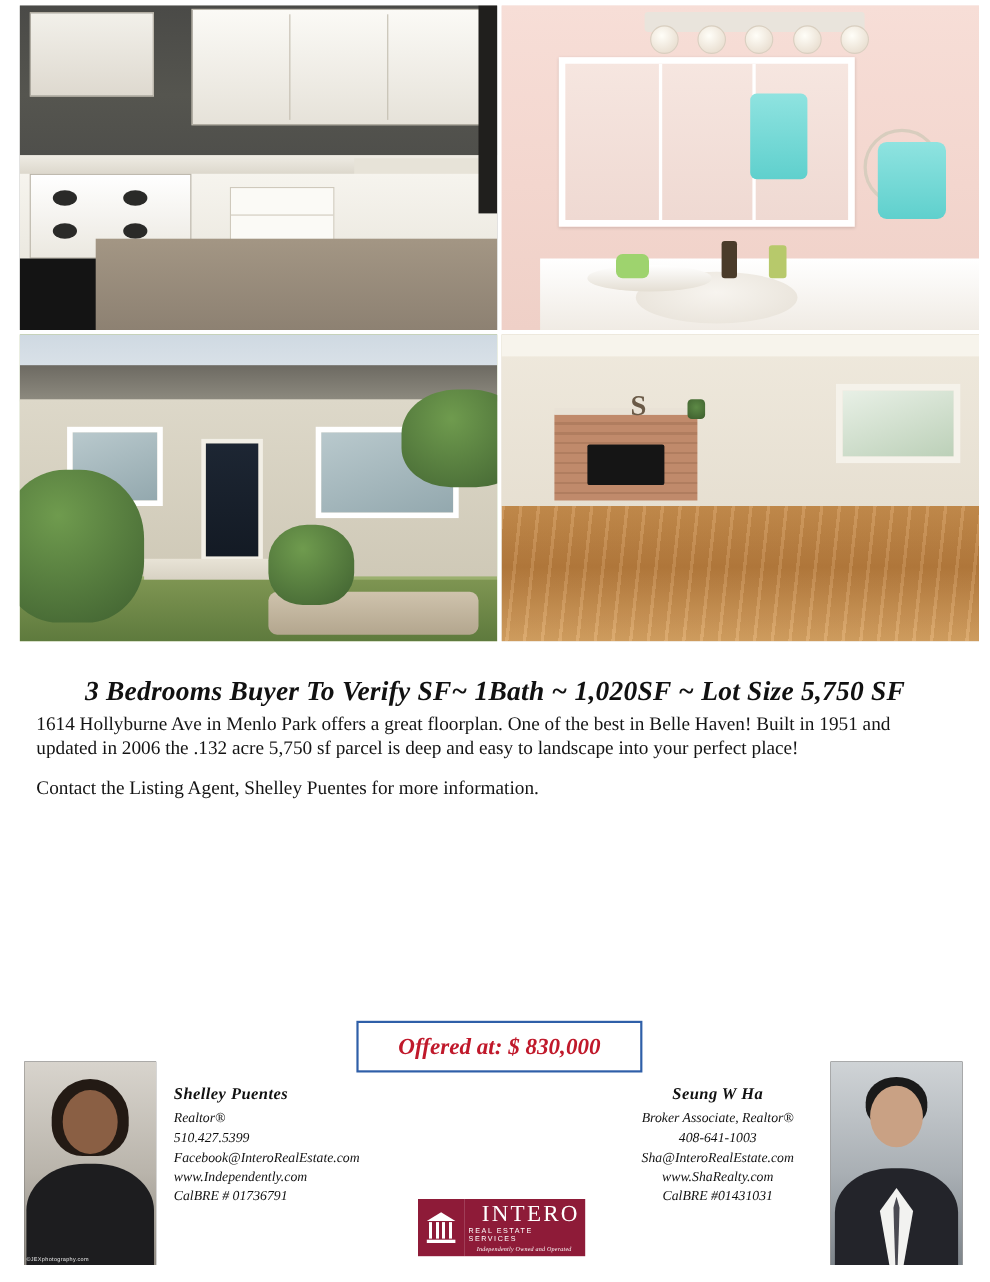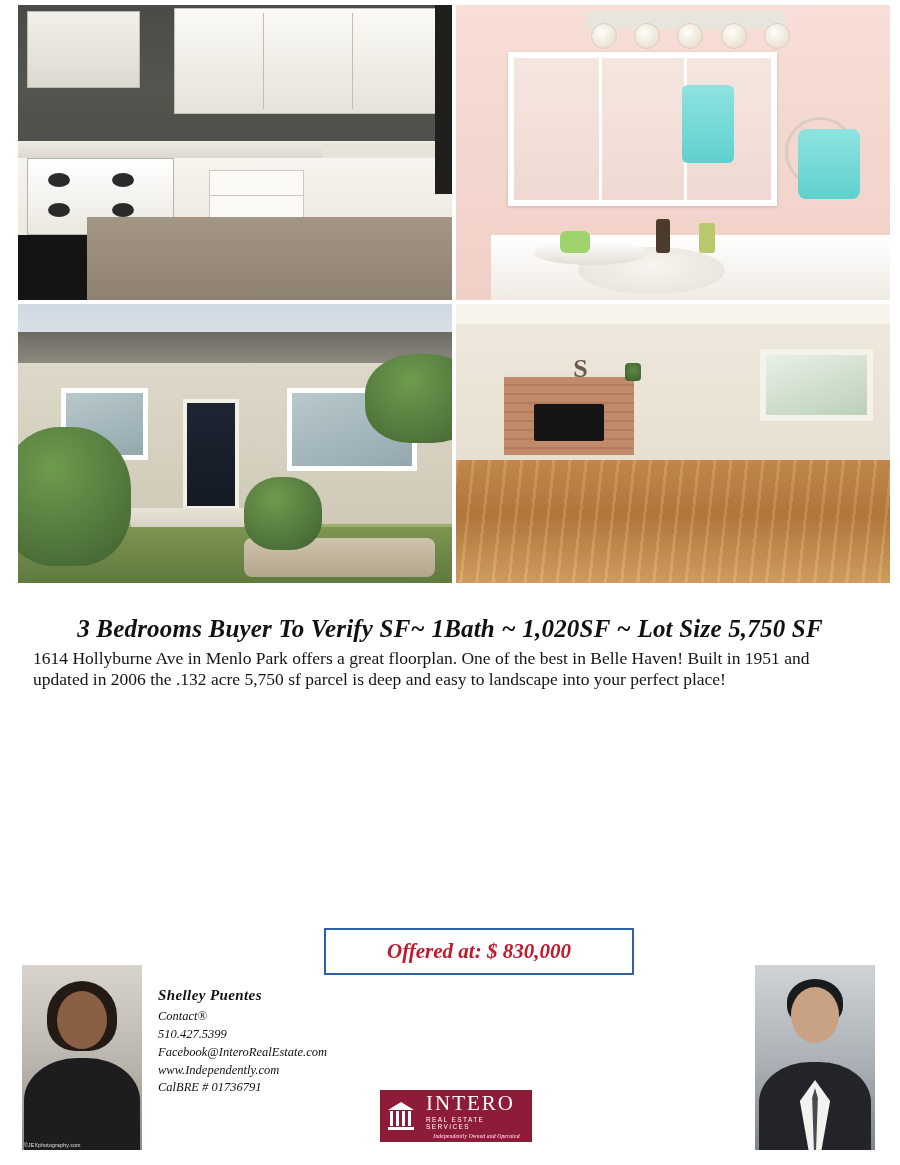--- a/index.html
+++ b/index.html
@@ -248,21 +248,21 @@
     position: absolute; left: 33px; top: 648px; width: 835px;
     font-size: 17.5px;
     line-height: 1.22;
     color: #141414;
   }
   .copy p { margin: 0 0 15px 0; }
 
   
   .offered-box {
     position: absolute; left: 324px; top: 928px;
-    width: 310px; height: 47px;
+    width: 260px; height: 47px;
     border: 2px solid #2f5fa8;
     background: #ffffff;
     display: flex; align-items: center; justify-content: center;
   }
   .offered-text {
     font-family: "Liberation Serif", serif;
     font-style: italic; font-weight: bold;
     font-size: 21px;
     color: #c0192b;
   }
@@ -349,21 +349,21 @@
   .logo-col .pillars {
     position: absolute; top: 9px; left: 2px; width: 22px; height: 15px;
     background: repeating-linear-gradient(90deg,#ffffff 0 3px, #8e1b38 3px 6px);
   }
   .logo-col .base {
     position: absolute; bottom: 0; left: 0; width: 26px; height: 3px; background: #fff;
   }
   .logo-text { flex: 1; background: #8e1b38; color: #fff; padding: 3px 5px 2px 4px; }
   .logo-title {
     font-family: "Liberation Serif", serif;
-    font-size: 21px; letter-spacing: 2px; line-height: 1;
+    font-size: 21px; letter-spacing: 2px; line-height: 1; text-align: right;
   }
   .logo-sub {
     font-family: "Liberation Sans", sans-serif;
     font-size: 6.5px; letter-spacing: 1.4px; margin-top: 2px;
   }
   .logo-sub2 {
     font-family: "Liberation Serif", serif;
     font-size: 5.5px; font-style: italic; letter-spacing: .2px;
     margin-top: 3px; text-align: center;
   }
@@ -444,45 +444,54 @@
     <div class="l-plant"></div>
     <div class="l-window"></div>
     <div class="l-floor"></div>
   </div>
 </div>
 
 <div class="headline">3 Bedrooms Buyer To Verify  SF~ 1Bath ~ 1,020SF ~  Lot Size  5,750  SF</div>
 
 <div class="copy">
   <p>1614 Hollyburne Ave in Menlo Park offers  a great floorplan. One of the best in Belle Haven!  Built  in 1951 and updated in 2006 the .132 acre 5,750 sf parcel is deep and easy to landscape into  your perfect place!</p>
+  <p>Contact the Listing Agent, Shelley Puentes for more information.</p>
 </div>
 
 <div class="offered-box">
   <span class="offered-text">Offered at: $ 830,000</span>
 </div>
 
 <div class="footer">
 
   <div class="agent-photo left">
     <div class="portrait-bg p1"></div>
     <div class="p-hair" style="top:16px; width:70px; height:70px; background:#231a14;"></div>
     <div class="p-head" style="top:26px; width:50px; height:58px; background:#8a5f44;"></div>
     <div class="p-body" style="bottom:0; width:116px; height:92px; background:#1d1d1f;"></div>
     <div class="photo-credit">©JEXphotography.com</div>
   </div>
 
   <div class="agent-block left">
     <div class="agent-name">Shelley Puentes</div>
-    <div>Contact®</div>
+    <div>Realtor®</div>
     <div>510.427.5399</div>
     <div>Facebook@InteroRealEstate.com</div>
     <div>www.Independently.com</div>
     <div>CalBRE # 01736791</div>
   </div>
 
+  <div class="agent-block right">
+    <div class="agent-name">Seung W Ha</div>
+    <div>Broker Associate, Realtor®</div>
+    <div>408-641-1003</div>
+    <div>Sha@InteroRealEstate.com</div>
+    <div>www.ShaRealty.com</div>
+    <div>CalBRE #01431031</div>
+  </div>
 
   <div class="agent-photo right">
     <div class="portrait-bg p2"></div>
     <div class="p-hair" style="top:14px; width:56px; height:46px; background:#1a1a1a;"></div>
     <div class="p-head" style="top:22px; width:48px; height:56px; background:#c9a184;"></div>
     <div class="p-body" style="bottom:0; width:112px; height:88px; background:#23242a;"></div>
     <div class="p-shirt" style="bottom:0; width:54px; height:70px;"></div>
     <div class="p-tie" style="bottom:0; width:18px; height:62px;"></div>
   </div>
 </div>

